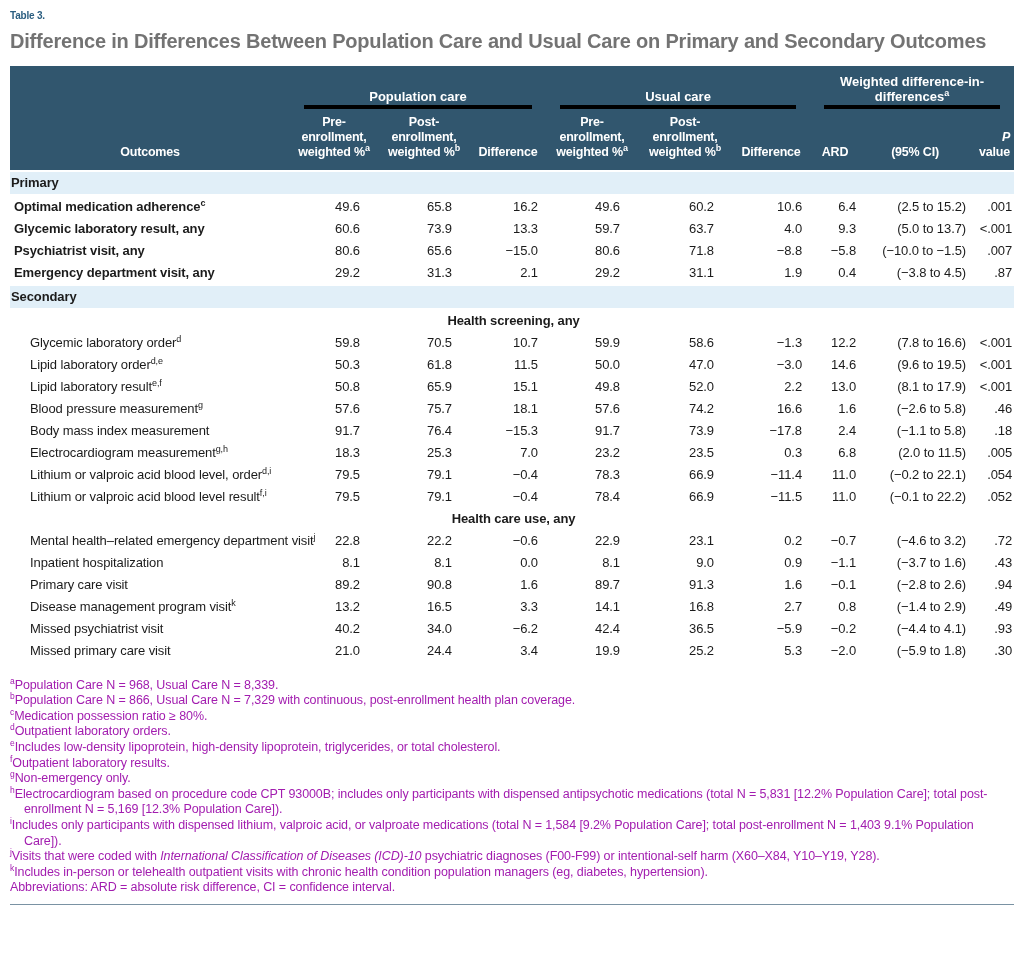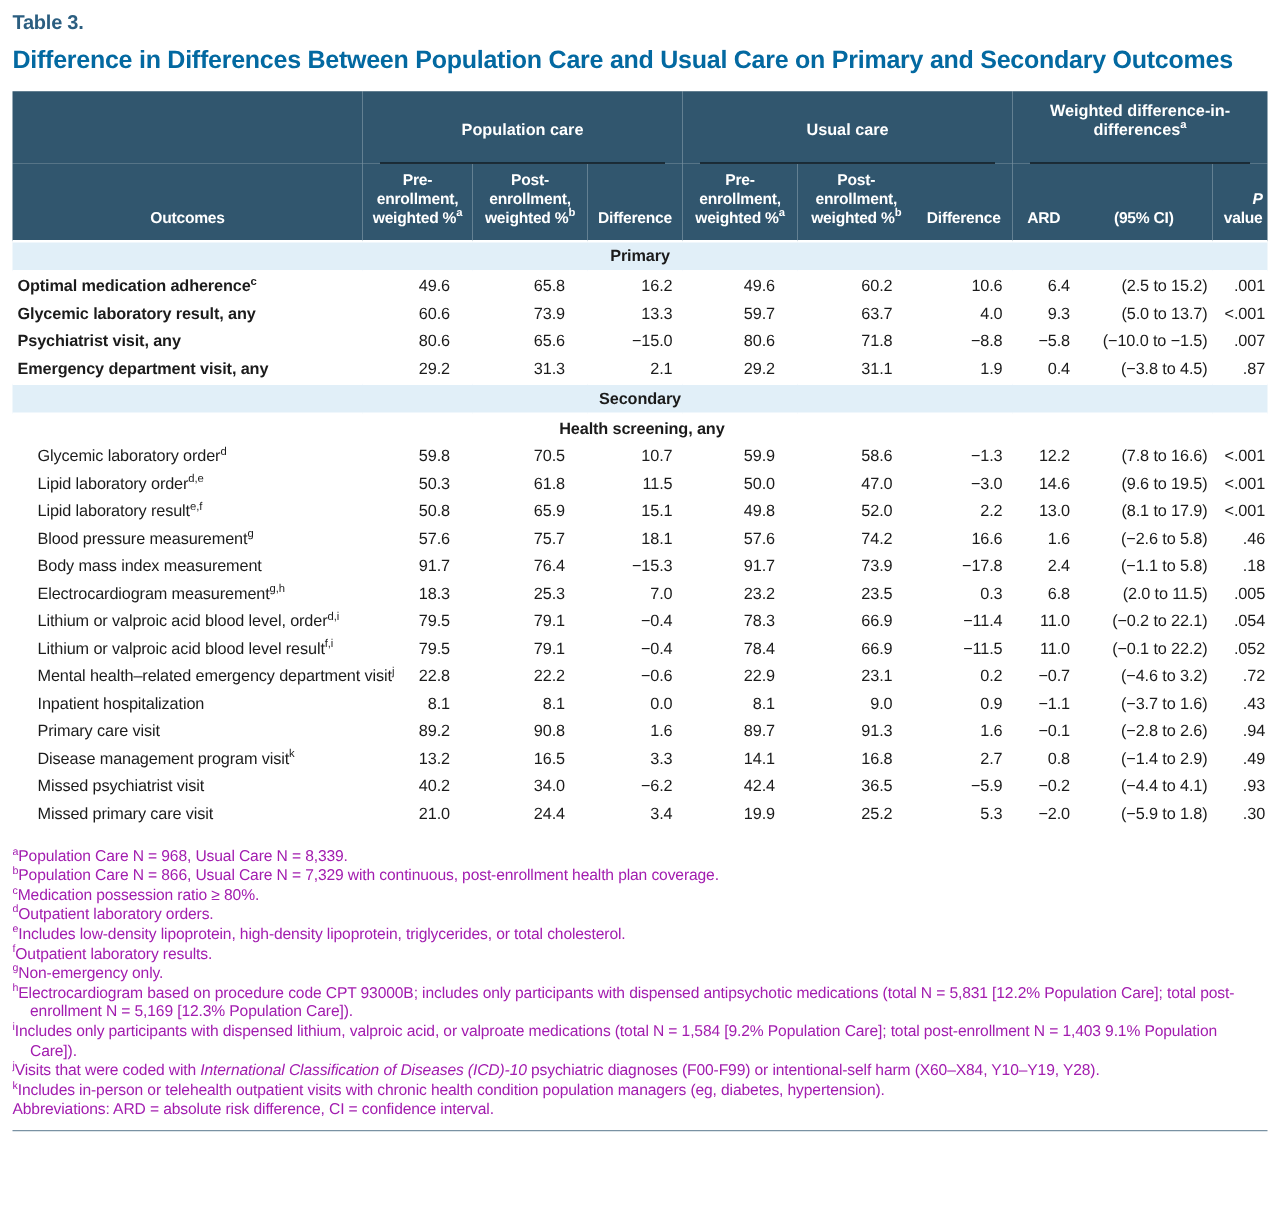--- a/index.html
+++ b/index.html
@@ -1,30 +1,30 @@
 <!DOCTYPE html>
 <html><head>
 <meta charset="utf-8">
 <style>
   html,body{margin:0;padding:0;background:#ffffff;}
   body{width:1024px;height:978px;font-family:"Liberation Sans",sans-serif;color:#1b1b1b;-webkit-font-smoothing:antialiased;}
   .page{width:1004px;margin:0 auto;padding-top:8px;}
-  .eyebrow{color:#2b5e80;font-weight:bold;font-size:16px;letter-spacing:-0.2px;margin:2px 0 8px 0;}
-  .title{color:#0369a1;font-weight:bold;font-size:20px;line-height:1.25;letter-spacing:-0.2px;margin:0 0 12px 0;}
+  .eyebrow{color:#2b5e80;font-weight:bold;font-size:10px;letter-spacing:-0.2px;margin:2px 0 8px 0;}
+  .title{color:#737373;font-weight:bold;font-size:20px;line-height:1.25;letter-spacing:-0.2px;margin:0 0 12px 0;}
   table.t{border-collapse:collapse;table-layout:fixed;width:1004px;}
   thead th{background:#31566e;color:#ffffff;font-weight:bold;}
   tr.grp th{vertical-align:bottom;padding:9px 0 0 0;}
   tr.grp th.empty{padding:0;}
-  .gwrap{border-bottom:1px solid #000000;padding-bottom:18px;margin:0 14px;font-size:13px;line-height:1.15;text-align:center;}
+  .gwrap{border-bottom:4px solid #000000;padding-bottom:0;margin:0 14px;font-size:13px;line-height:1.15;text-align:center;}
   tr.sub th{vertical-align:bottom;padding:6px 2px 9px 2px;font-size:12.5px;line-height:1.22;letter-spacing:-0.2px;}
   tr.sub th.pth-cell{text-align:right;padding-right:4px;}
   .pv{display:block;}
   sup{font-size:9px;line-height:0;}
   tbody td{height:22px;padding-top:0;padding-bottom:0;font-size:13px;letter-spacing:-0.1px;}
-  tr.sec td{background:#e1eff8;font-weight:bold;font-size:13px;padding-left:1px;border-top:2px solid #ffffff;border-bottom:2px solid #ffffff;text-align:center;}
+  tr.sec td{background:#e1eff8;font-weight:bold;font-size:13px;padding-left:1px;border-top:2px solid #ffffff;border-bottom:2px solid #ffffff;}
   tr.subsec td{font-weight:bold;font-size:13px;padding-left:4px;text-align:center;}
   td.lbl{padding-left:4px;white-space:nowrap;overflow:visible;}
   td.lbl.ind{padding-left:20px;}
   tr.b td.lbl{font-weight:bold;margin-left:24px;}
   td.v{text-align:right;white-space:nowrap;}
   td.c0,td.c1,td.c3,td.c4{padding-right:18px;}
   td.c2,td.c5{padding-right:8px;}
   td.c6{padding-right:4px;}
   td.c7{padding-right:4px;}
   td.c8{padding-right:2px;}
@@ -227,20 +227,23 @@
           <td class="v c0">79.5</td>
           <td class="v c1">79.1</td>
           <td class="v c2">−0.4</td>
           <td class="v c3">78.4</td>
           <td class="v c4">66.9</td>
           <td class="v c5">−11.5</td>
           <td class="v c6">11.0</td>
           <td class="v c7">(−0.1 to 22.2)</td>
           <td class="v c8">.052</td>
         </tr>
+        <tr class="subsec">
+          <td colspan="10">Health care use, any</td>
+        </tr>
         <tr class="datarow">
           <td class="lbl ind">Mental health–related emergency department visit<sup>j</sup></td>
           <td class="v c0">22.8</td>
           <td class="v c1">22.2</td>
           <td class="v c2">−0.6</td>
           <td class="v c3">22.9</td>
           <td class="v c4">23.1</td>
           <td class="v c5">0.2</td>
           <td class="v c6">−0.7</td>
           <td class="v c7">(−4.6 to 3.2)</td>

